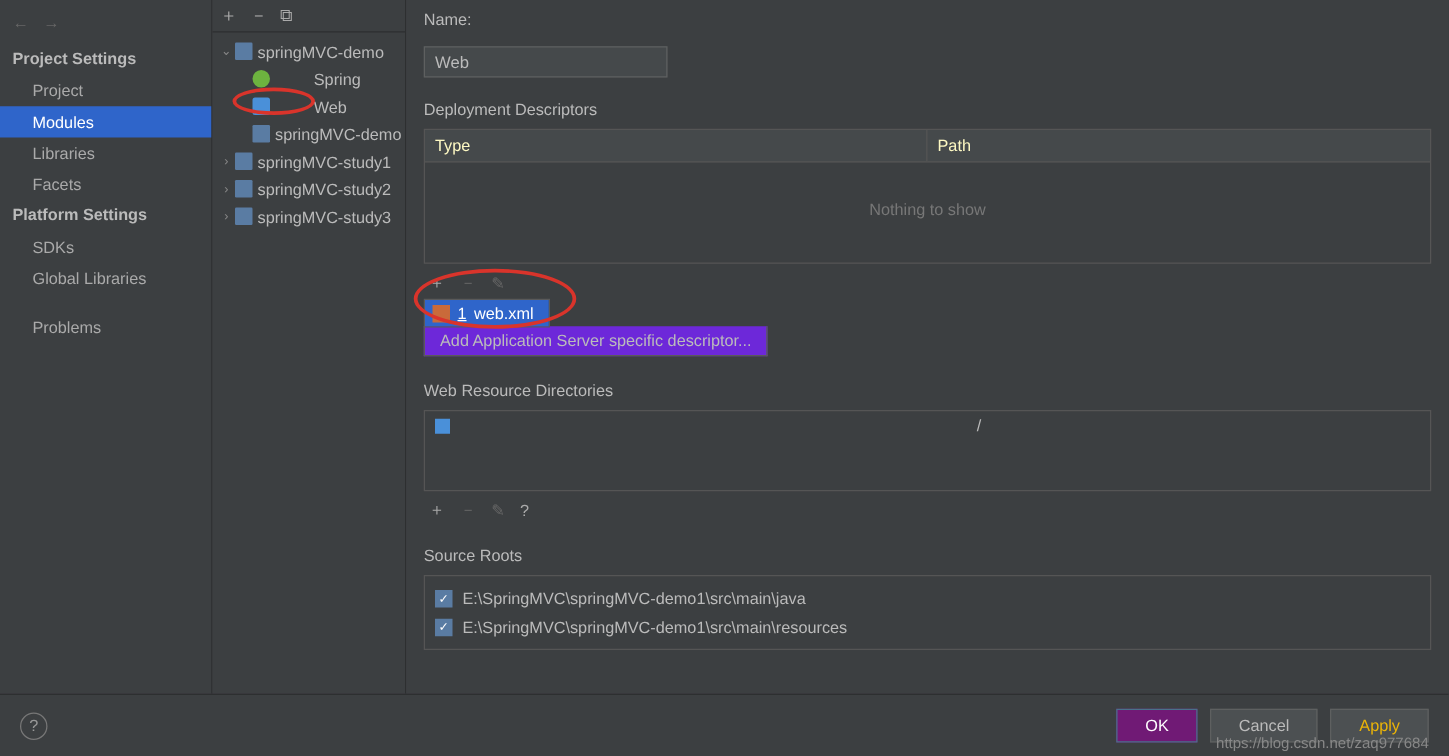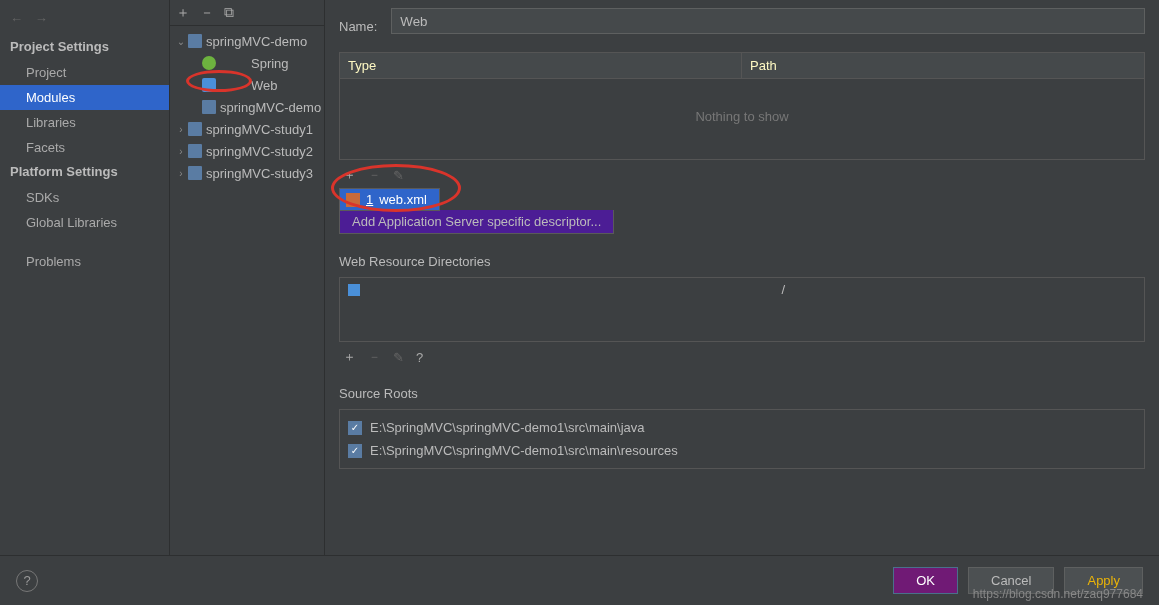--- a/index.html
+++ b/index.html
@@ -110,23 +110,24 @@
     
     .content-panel {
       flex: 1;
       background: #3c3f41;
       padding: 8px 14px;
       overflow: hidden;
       position: relative;
     }
     .name-row {
       display: flex;
-      align-items: flex-end;
+      align-items: flex-start;
       gap: 14px;
       margin-bottom: 18px;
+      flex-direction: column;
     }
     .name-label { color: #bbbbbb; }
     .name-input {
       flex: 1;
       background: #45494b;
       border: 1px solid #5e6060;
       color: #bbbbbb;
       padding: 4px 8px;
       height: 26px;
     }
@@ -201,21 +202,21 @@
     }
     .popup-icon {
       width: 14px; height: 14px;
       background: #c96a3a;
       display: inline-block;
     }
     .popup-underline { text-decoration: underline; }
     .popup-item-2 {
       padding: 4px 12px;
       color: #bbbbbb;
-      background: #4c1d95;
+      background: #6d28d9;
       border: 1px solid #5a5a5a;
       border-top: none;
     }
     
     .red-circle-2 {
       position: absolute;
       left: -8px;
       top: -26px;
       width: 130px;
       height: 48px;
@@ -356,20 +357,21 @@
     </div>
     <div class="red-circle-1"></div>
   </div>
 
   <div class="content-panel">
     <div class="name-row">
       <span class="name-label">Name:</span>
       <input class="name-input" value="Web" style="">
     </div>
 
+    <div class="section-title">Deployment Descriptors</div>
     <div class="table-container">
       <div class="table-header">
         <div class="table-header-cell" style="width:50%">Type</div>
         <div class="table-header-cell" style="width:50%">Path</div>
       </div>
       <div class="table-body">
         <div class="nothing-to-show">Nothing to show</div>
       </div>
     </div>
     <div class="mini-toolbar" style="position:relative">

